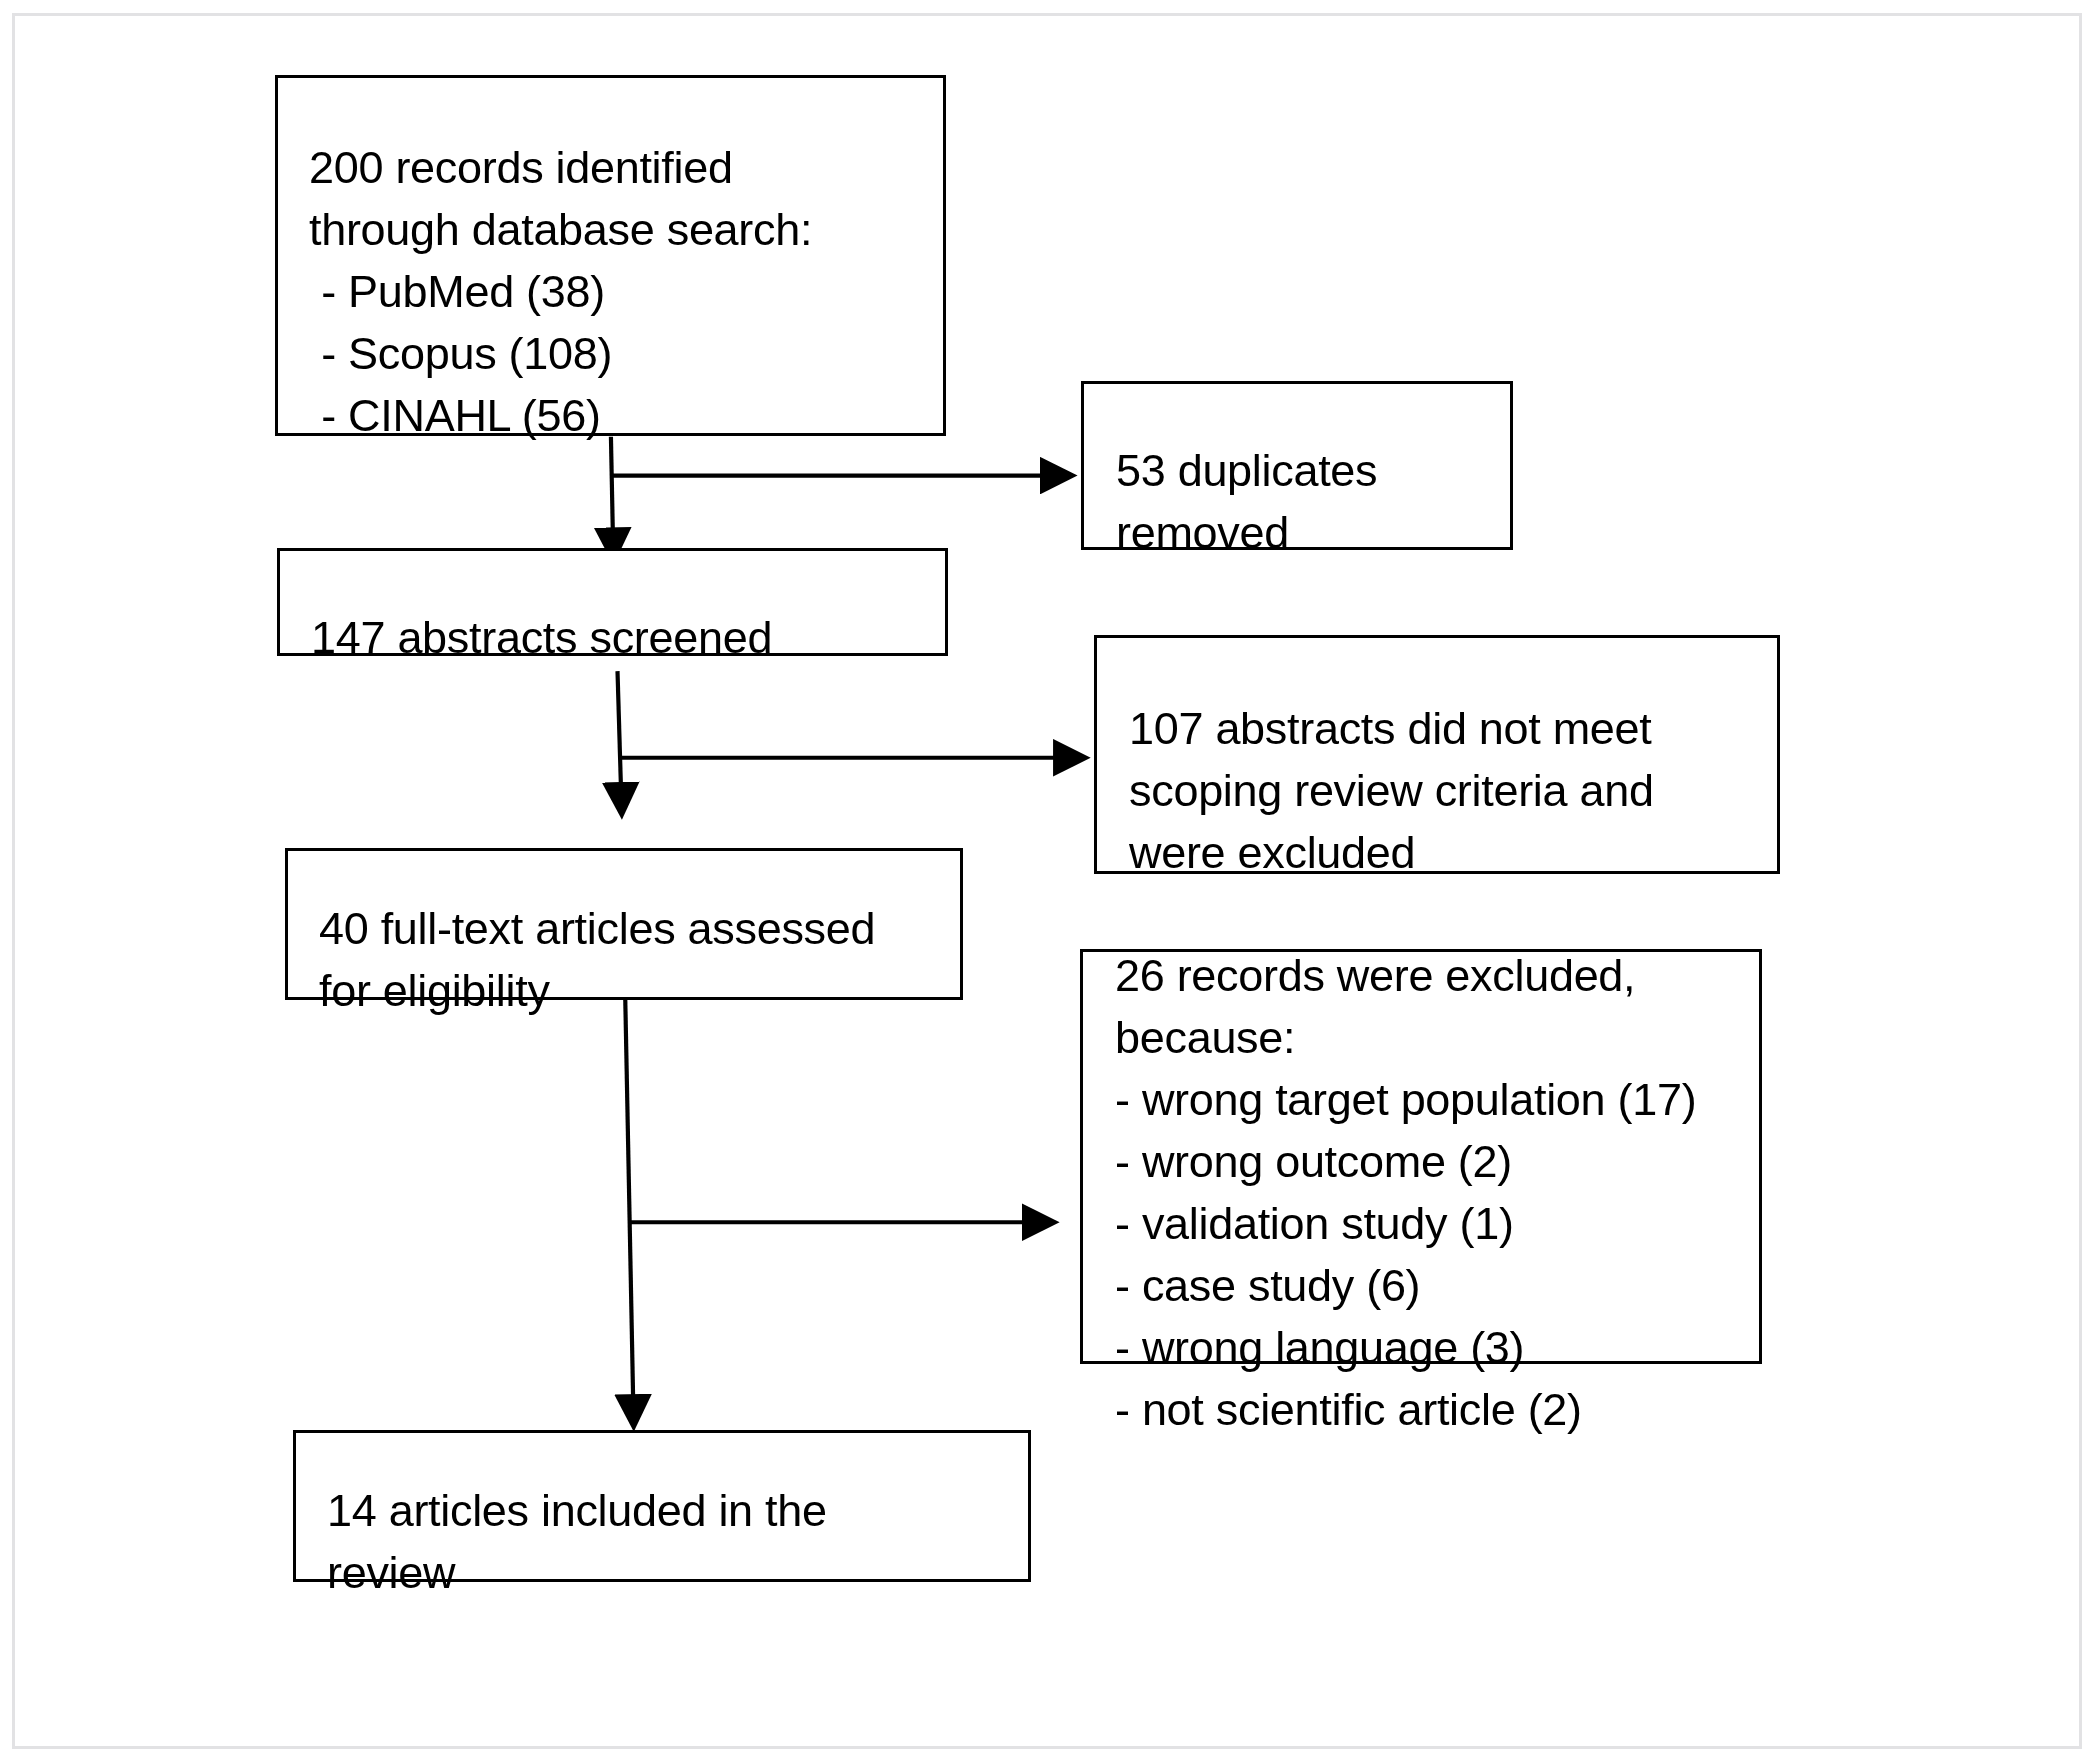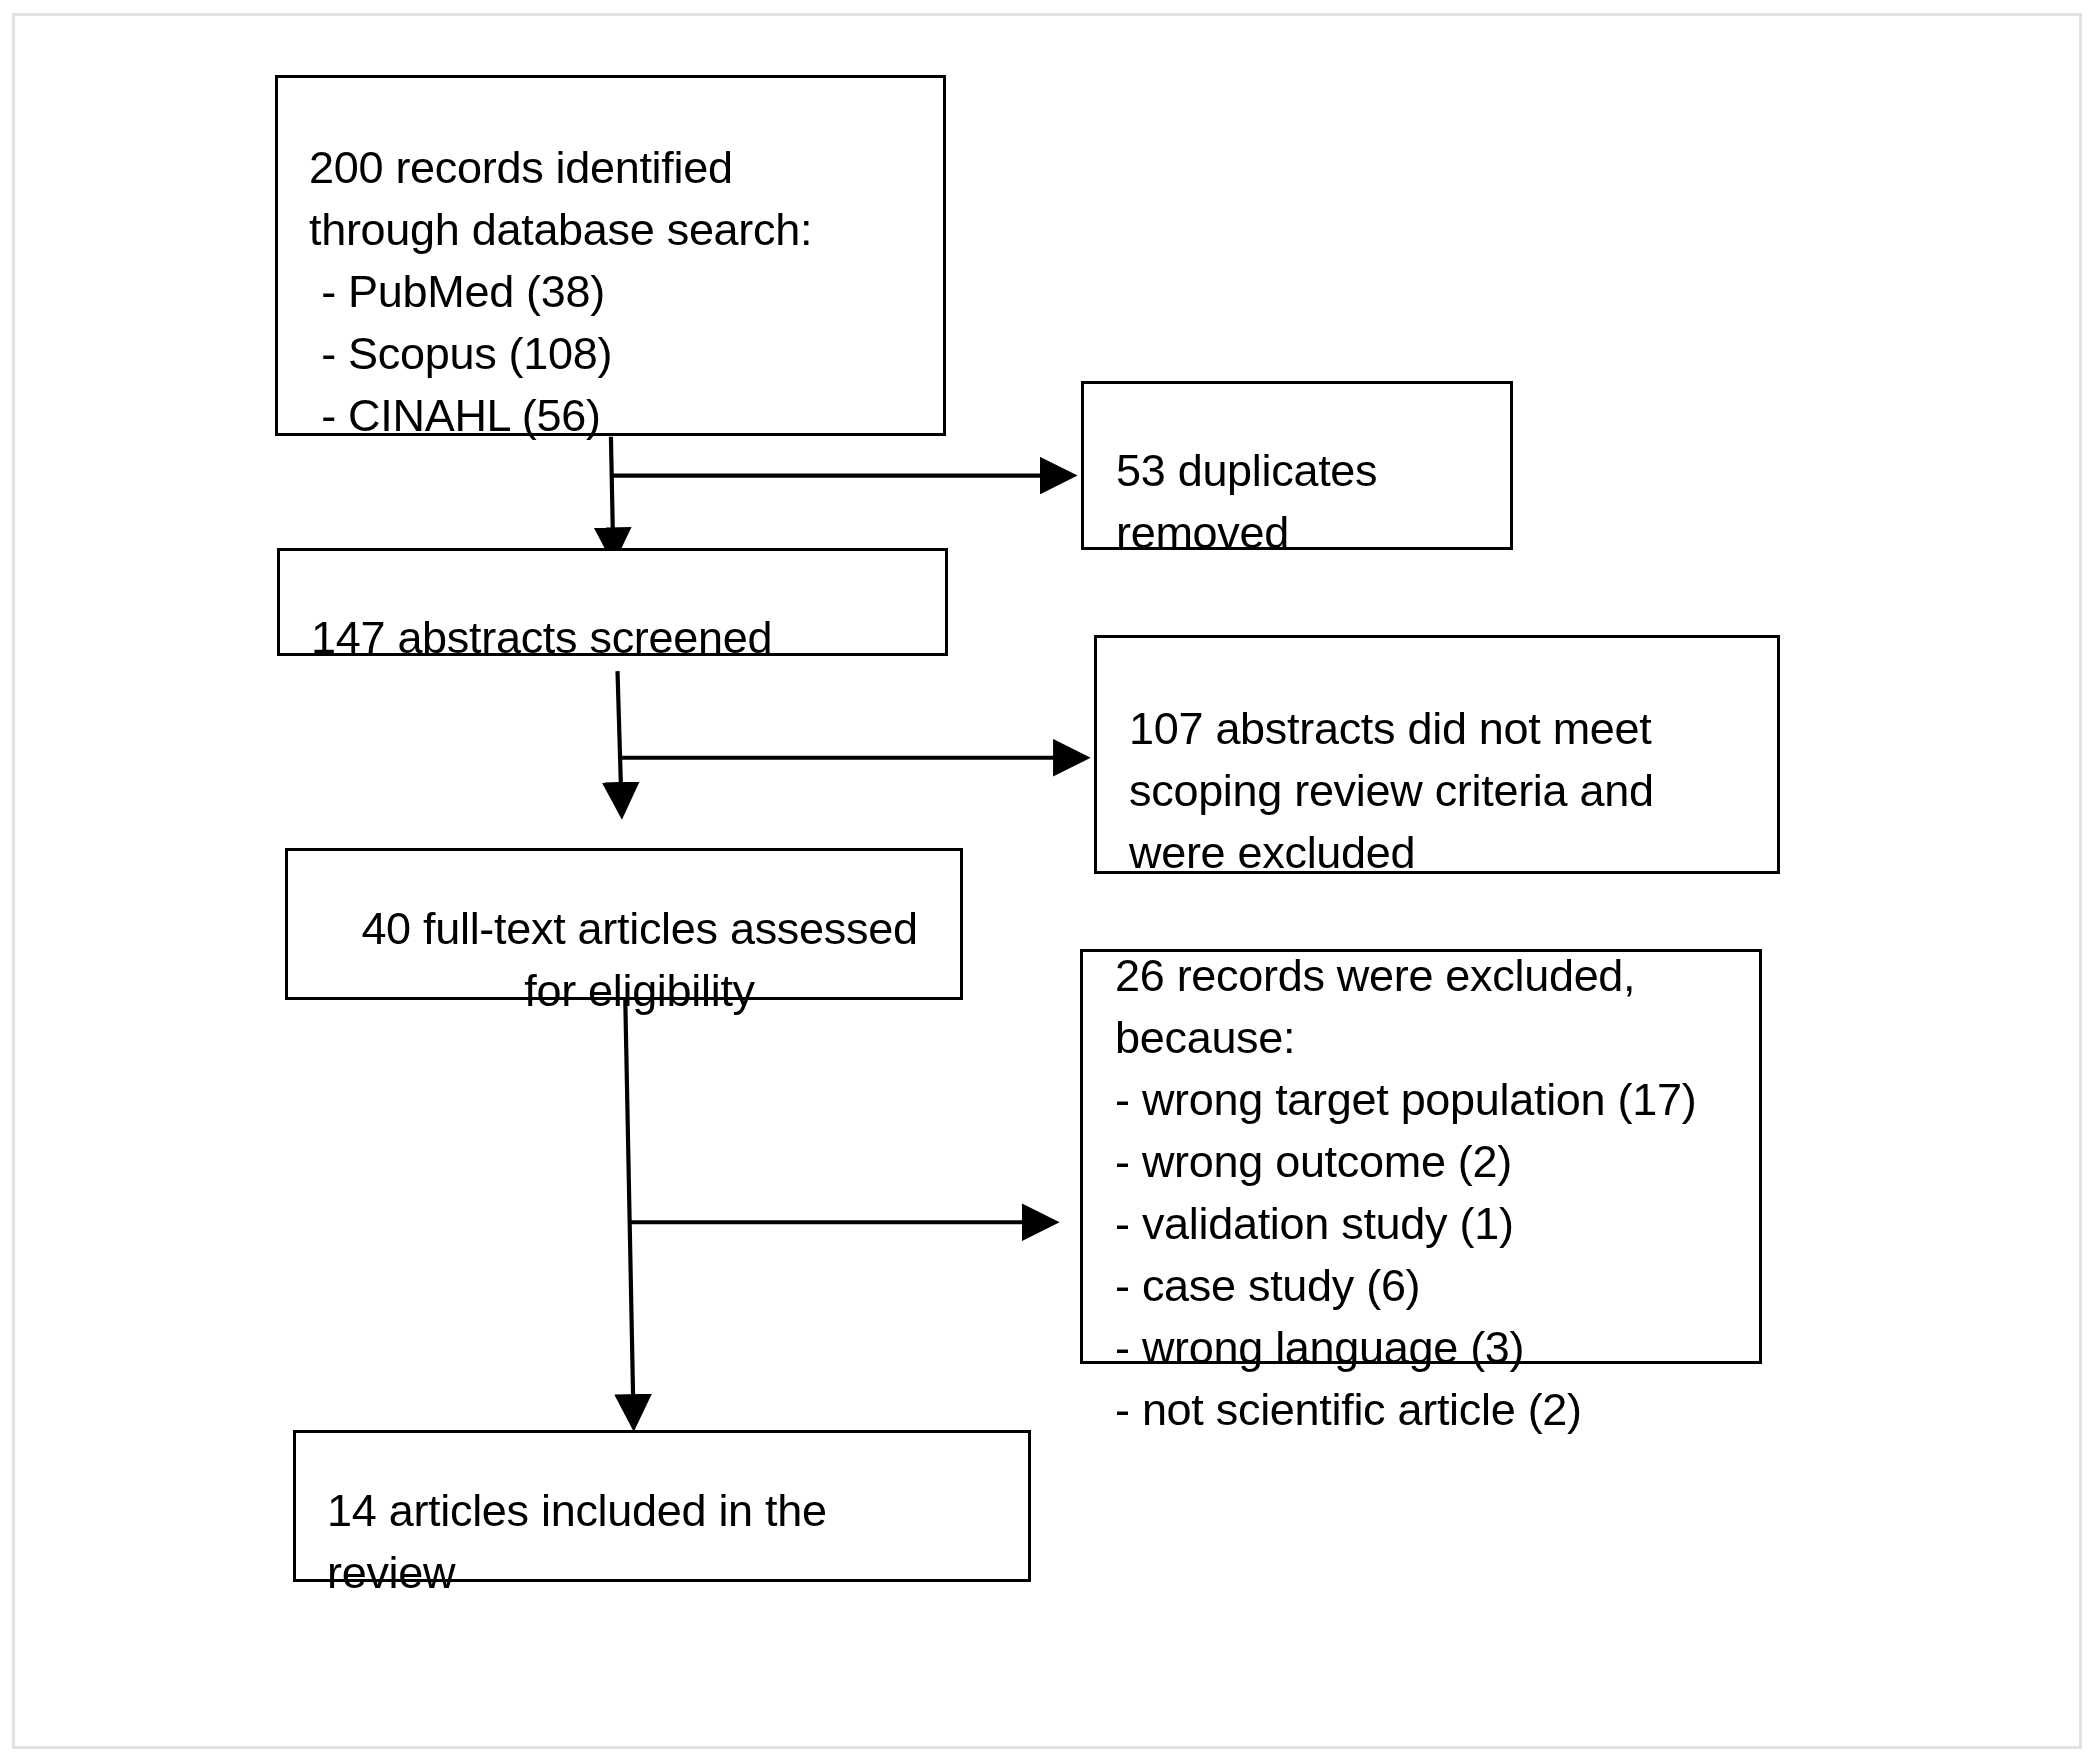--- a/index.html
+++ b/index.html
@@ -126,21 +126,21 @@
   </div>
 
   <div class="flow-box" style="left:1094px; top:635px; width:686px; height:239px;">
     <div class="flow-text pad-b">
       <span class="line">107 abstracts did not meet</span>
       <span class="line">scoping review criteria and</span>
       <span class="line">were excluded</span>
     </div>
   </div>
 
-  <div class="flow-box" style="left:285px; top:848px; width:678px; height:152px;text-align:center;">
+  <div class="flow-box" style="left:285px; top:848px; width:678px; height:152px;">
     <div class="flow-text pad-a">
       <span class="line">40 full-text articles assessed</span>
       <span class="line">for eligibility</span>
     </div>
   </div>
 
   <div class="flow-box" style="left:1080px; top:949px; width:682px; height:415px;">
     <div class="flow-text pad-b">
       <span class="line">26 records were excluded,</span>
       <span class="line">because:</span>

